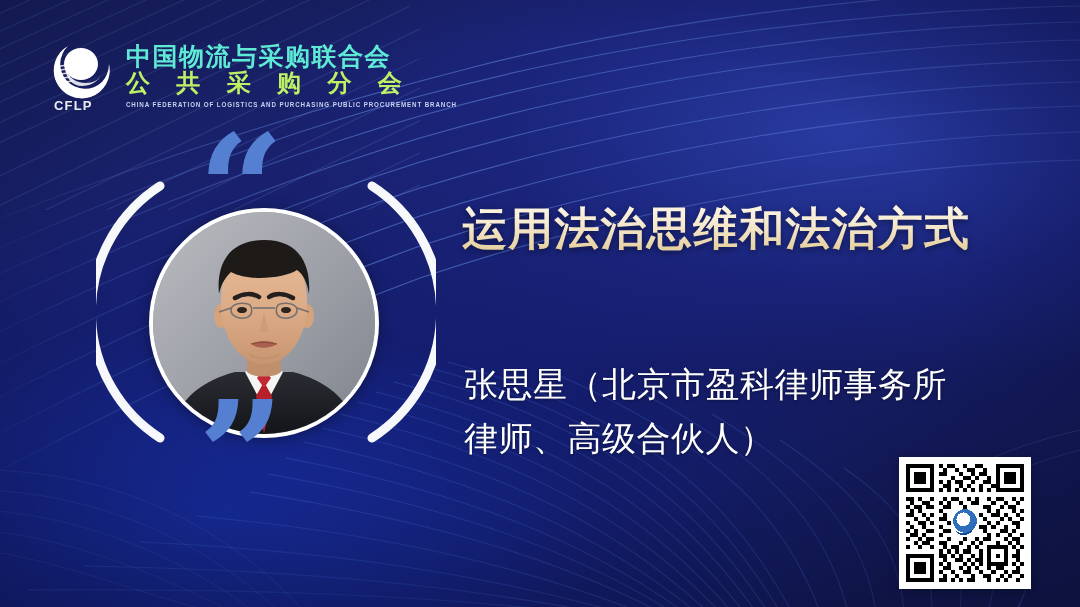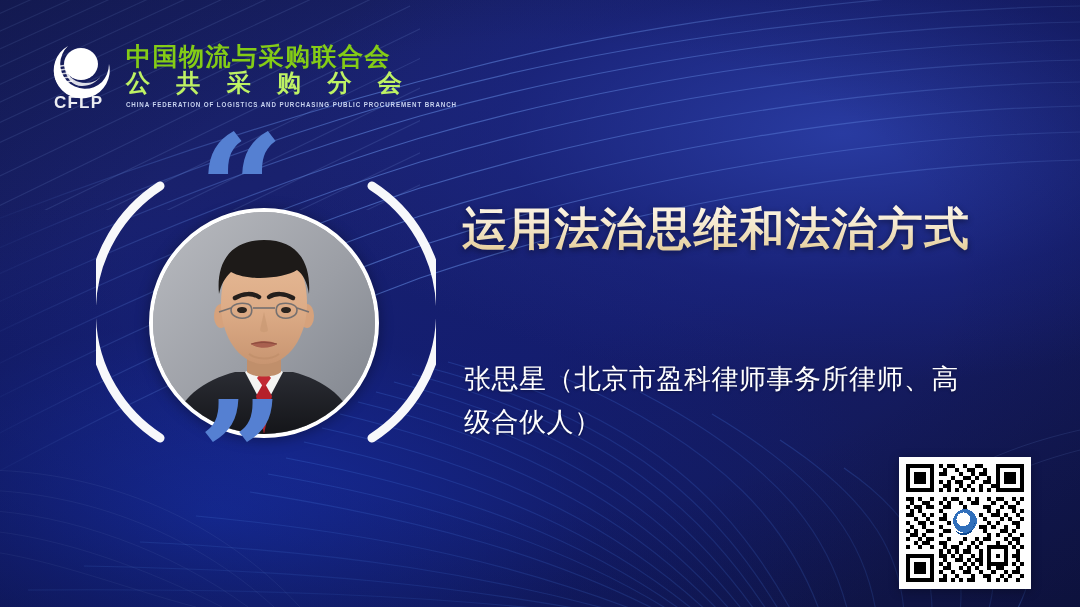--- a/index.html
+++ b/index.html
@@ -37,21 +37,21 @@
     left: 48px; top: 34px;
     display: flex;
     align-items: center;
     gap: 10px;
   }
   .logo-mark { position: relative; width: 68px; height: 80px; flex: none; }
   .logo-text { position: relative; padding-top: 2px; }
   .logo-cn1 {
     font-size: 25px;
     font-weight: 700;
-    color: #84cc16;
+    color: #5eead4;
     letter-spacing: 1.5px;
     line-height: 1.08;
     white-space: nowrap;
     font-family: "DejaVu Sans", "Liberation Sans", sans-serif;
   }
   .logo-cn2 {
     font-size: 24px;
     font-weight: 700;
     color: #bef264;
     letter-spacing: 9px;
@@ -65,21 +65,21 @@
     letter-spacing: 0.9px;
     white-space: nowrap;
     margin-top: 3px;
     font-weight: 700;
     transform: scaleY(1.15);
     transform-origin: left top;
   }
   .logo-cflp {
     position: absolute;
     left: 6px; bottom: 1px;
-    font-size: 17px;
+    font-size: 13px;
     font-weight: 700;
     letter-spacing: 1.2px;
     color: #ffffff;
     opacity: 0.92;
   }
 
   
   .medallion {
     position: absolute;
     left: 96px; top: 142px;
@@ -131,21 +131,21 @@
     -webkit-background-clip: text;
     background-clip: text;
     color: transparent;
     -webkit-text-fill-color: transparent;
     filter: drop-shadow(0 2px 3px rgba(0,0,0,0.45));
   }
   .subtitle {
     position: absolute;
     left: 464px; top: 358px;
     width: 510px;
-    font-size: 27px;
+    font-size: 34px;
     font-weight: 400;
     line-height: 1.58;
     color: #ffffff;
     letter-spacing: 0.5px;
     font-family: "DejaVu Sans", "Liberation Sans", sans-serif;
     text-shadow: 0 1px 3px rgba(0,0,0,0.4);
   }
 
   
   .qr {

